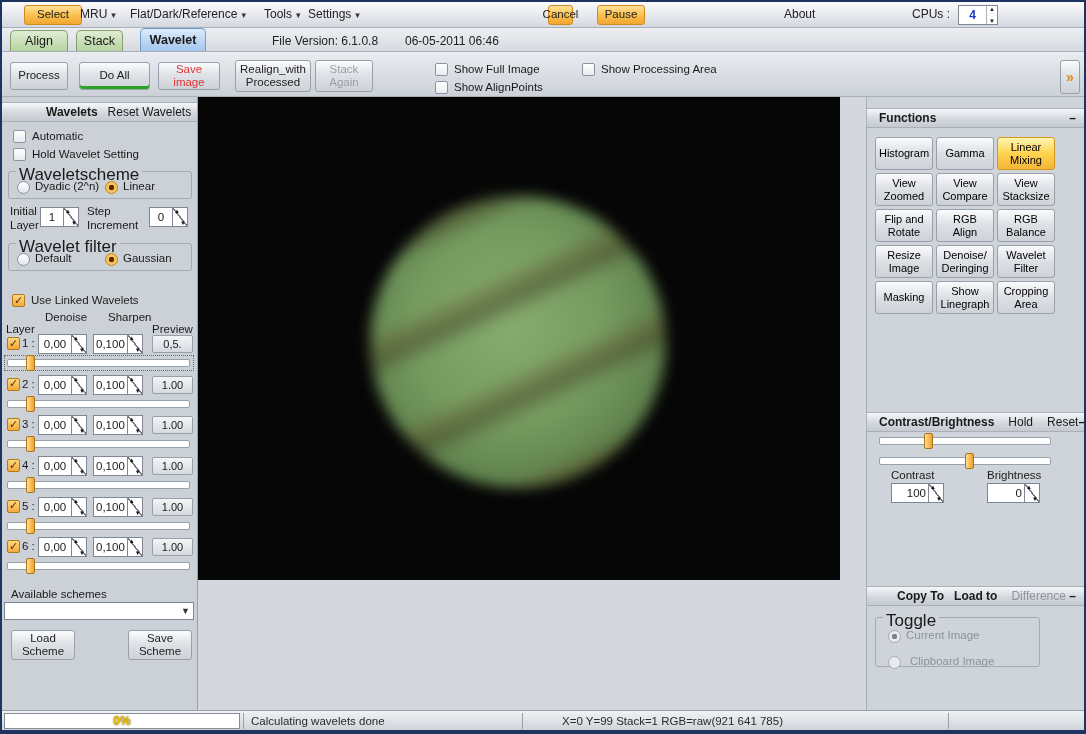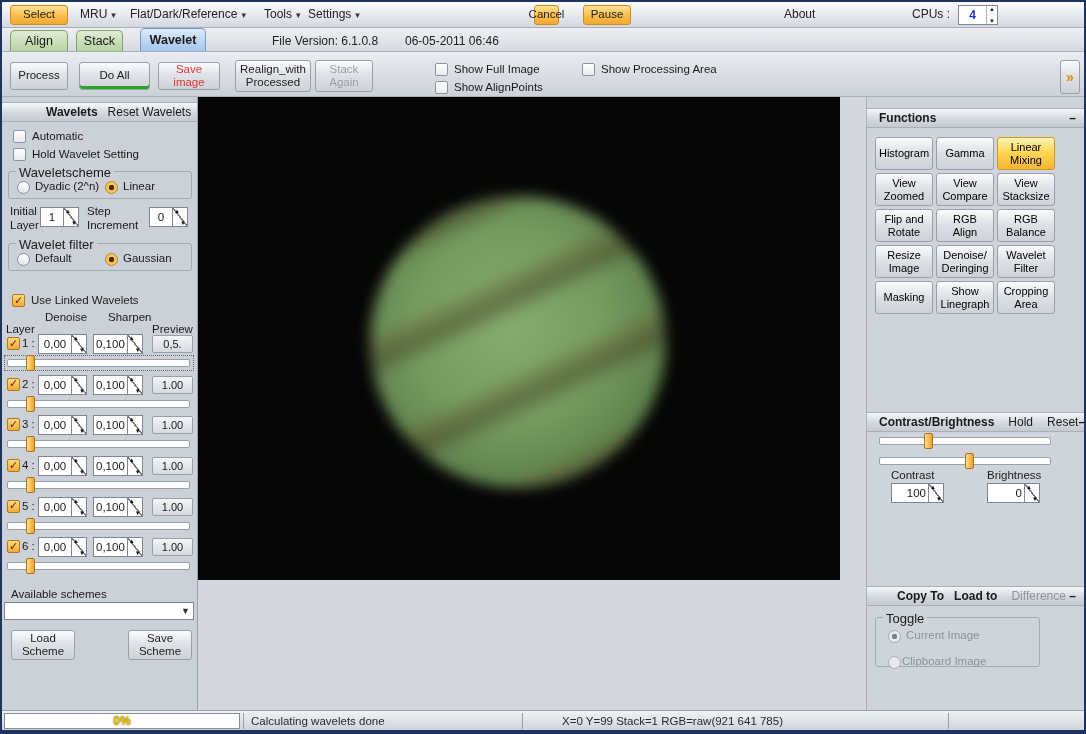--- a/index.html
+++ b/index.html
@@ -4,21 +4,21 @@
 <style>
   * { margin:0; padding:0; box-sizing:border-box; }
   body { background:#888; font-family:"Liberation Sans","DejaVu Sans",sans-serif; }
   .window{ position:relative; width:1086px; height:734px; border:2px solid #1d3360; border-bottom-width:4px;
            background:#d4d8de; overflow:hidden; font-size:12px; color:#1a1a1a; }
 
   
   .btn{ position:absolute; display:flex; align-items:center; justify-content:center; text-align:center;
         background:linear-gradient(#fbfcfd,#dfe2e7 45%,#ced2d8); border:1px solid #98a0aa; border-radius:3px;
         font-size:11.5px; color:#222; white-space:pre-line; line-height:1.15; cursor:default; }
-  .amber{ background:linear-gradient(#ffe397,#f9bd4b 55%,#f2a832); border:1px solid #cf8b1e; }
+  .amber{ background:linear-gradient(#ffe397,#f9bd4b 55%,#f2a832); border:1px solid #cf8b1e;margin-left:14px; }
   .chk{ position:absolute; width:13px; height:13px; border:1px solid #8a93a0; background:linear-gradient(#fff,#e8ebef);
         border-radius:2px; display:flex; align-items:center; justify-content:center; }
   .chk.checked{ background:linear-gradient(#ffd980,#f2a93a); border-color:#b0791a; }
   .chk.checked::after{ content:"✓"; font-size:11px; font-weight:bold; color:#5a2c00; margin-top:-1px; }
   .radio{ position:absolute; width:13px; height:13px; border-radius:50%; border:1px solid #8a93a0;
           background:linear-gradient(#fff,#e3e7ec); }
   .radio.checked{ background:radial-gradient(circle,#572b00 0 2.5px,#f8c55d 3px 100%); border-color:#bb8526; }
   .radio.dis{ background:#e6e9ed; border-color:#a7adb5; }
   .radio.dis.checked{ background:radial-gradient(circle,#7d838b 0 2.5px,#e6e9ed 3px 100%); }
   .lbl{ position:absolute; font-size:11.5px; white-space:nowrap; }
@@ -26,21 +26,21 @@
   .sbox{ border:1px solid #7e8894; background:#fff; height:20px; min-width:34px; text-align:center;
          padding:0 2px; font-size:11.5px; line-height:18px; }
   .spin{ width:15px; height:20px; border:1px solid #7e8894; border-left:none; position:relative;
          background:linear-gradient(to top right,#fff 46%,#777 47% 53%,#fff 54%); }
   .spin::before{ content:"▲"; position:absolute; top:0; left:1px; font-size:6px; color:#111; }
   .spin::after{ content:"▼"; position:absolute; bottom:0; right:1px; font-size:6px; color:#111; }
   .slider{ position:absolute; height:8px; background:#fff; border:1px solid #98a0aa; border-radius:2px; }
   .handle{ position:absolute; top:-5px; width:9px; height:16px; border-radius:2px;
            background:linear-gradient(90deg,#ffdd8d,#f0a22c); border:1px solid #a8761a; }
   .group{ position:absolute; border:1px solid #a3aab2; border-radius:3px; }
-  .legend{ position:absolute; top:-7px; left:7px; background:#ccd1d8; padding:0 3px; font-size:13px; }
+  .legend{ position:absolute; top:-7px; left:7px; background:#ccd1d8; padding:0 3px; font-size:17px; }
   .phdr{ position:absolute; left:0; right:0; height:20px; display:flex; align-items:center;
          background:linear-gradient(#f5f7f9,#d4d8de 55%,#c5cad2); border-top:1px solid #aab0b8; border-bottom:1px solid #aab0b8;
          font-size:12px; }
   .min{ margin-left:auto; margin-right:8px; font-weight:bold; cursor:default; }
   .dd::after{ content:"▾"; font-size:9px; color:#333; margin-left:4px; }
 
   
   .menubar{ position:absolute; left:0; top:0; width:100%; height:26px;
             background:linear-gradient(#fbfbfd,#d4d8df); border-bottom:1px solid #a9afb8; }
   .menu-item{ position:absolute; top:5px; font-size:12px; color:#222; display:flex; align-items:center; }
@@ -411,21 +411,21 @@
       <b style="margin-left:30px">Copy To</b>
       <b class="hdr-link" style="margin-left:10px">Load to</b>
       <span class="hdr-link dis">Difference</span>
       <span class="min">–</span>
     </div>
     <div class="group" style="left:8px;top:520px;width:165px;height:50px">
       <span class="legend" style="background:#cfd4db">Toggle</span>
       <span class="radio dis checked" style="left:12px;top:12px"></span>
       <span class="lbl" style="left:30px;top:11px;color:#8d939b">Current Image</span>
       <span class="radio dis" style="left:12px;top:38px"></span>
-      <span class="lbl" style="left:26px;top:37px;color:#8d939b">Clipboard Image</span>
+      <span class="lbl" style="left:34px;top:37px;color:#8d939b">Clipboard Image</span>
     </div>
   </div>
 
   <div class="statusbar">
     <div class="progress">
         <span>0%</span>
       </div>
     <div class="sep" style="left:241px"></div>
     <span class="status-txt" style="left:249px">Calculating wavelets done</span>
     <div class="sep" style="left:520px"></div>

